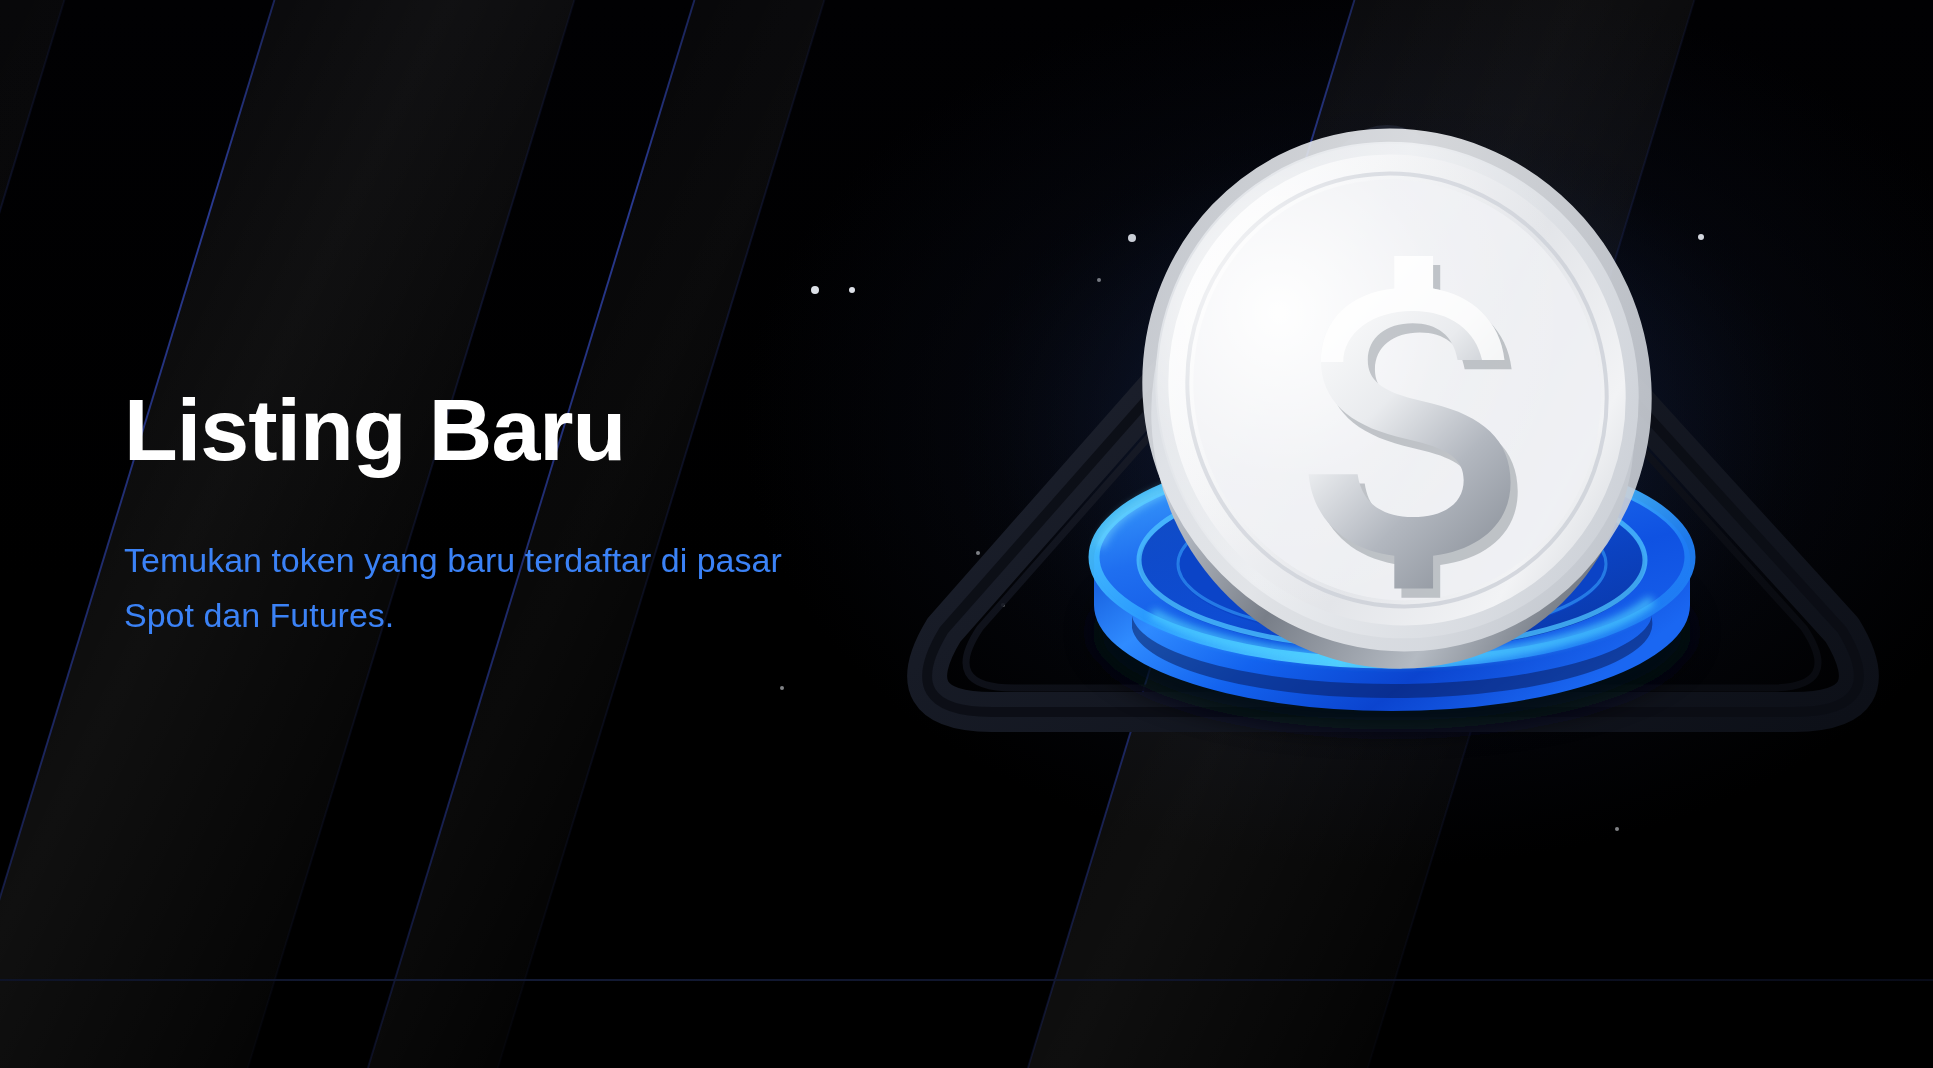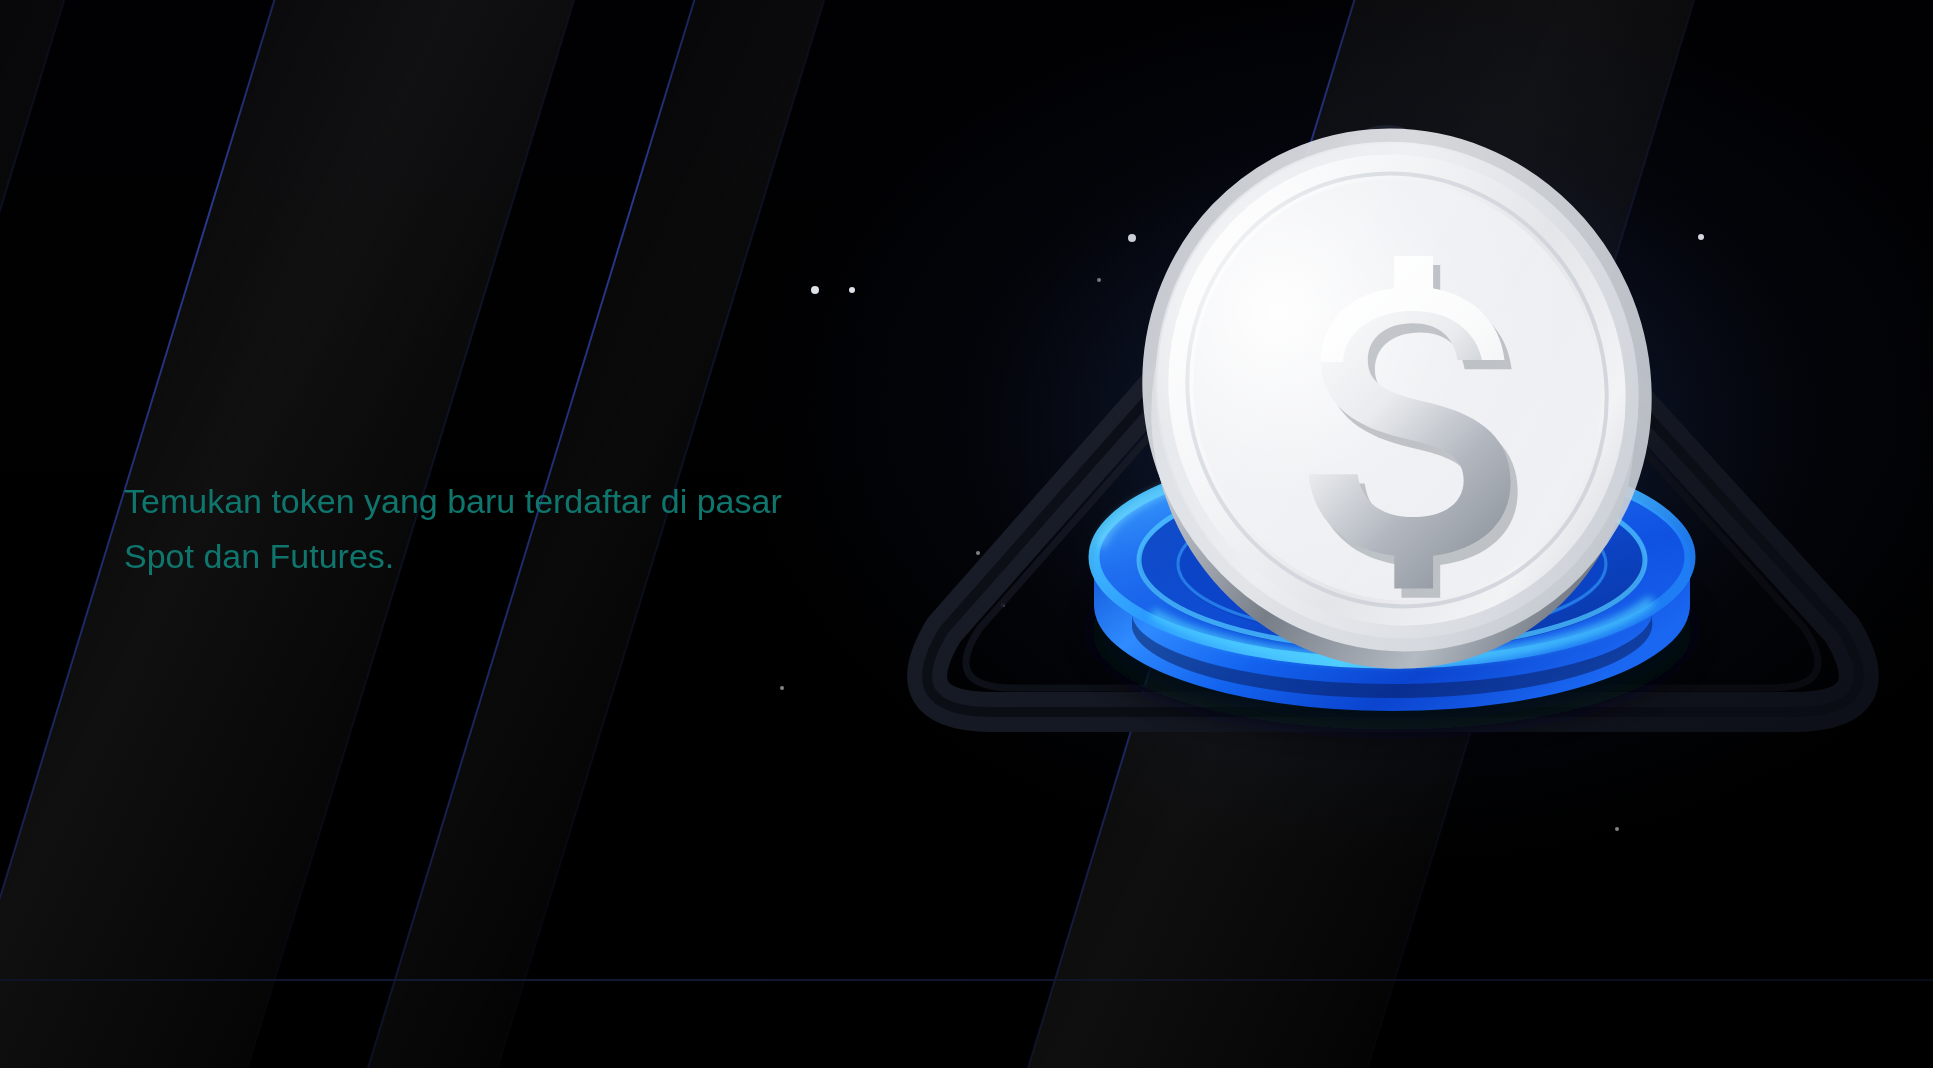--- a/index.html
+++ b/index.html
@@ -76,25 +76,25 @@
     z-index:6;
   }
   .title{
     font-size:88px;
     font-weight:700;
     line-height:1.0;
     letter-spacing:-1px;
     color:#ffffff;
   }
   .subtitle{
-    margin-top:88px;
+    margin-top:59px;
     font-size:34px;
     font-weight:400;
     line-height:1.62;
-    color:#0f766e;
+    color:#3b82f6;
     max-width:720px;
   }
 
   
   .illus{
     position:absolute;
     left:832px; top:60px;
     width:1090px; height:700px;
     z-index:4;
   }
@@ -292,17 +292,18 @@
 
           <path d="M -12 -138 L 26 -138 L 26 -106 C 64 -100 92 -74 96 -36 L 74 -36
                    C 68 -64 44 -84 6 -84 C -34 -84 -62 -62 -62 -34 L -84 -34
                    C -84 -76 -54 -102 -12 -106 Z" fill="#ffffff" opacity="0.8"></path>
         </g>
       </g>
     </svg>
   </div>
 
   <div class="copy">
+    <h1 class="title">Listing Baru</h1>
     <p class="subtitle">Temukan token yang baru terdaftar di pasar Spot dan Futures.</p>
   </div>
 
   <div class="divider"></div>
 </div>
 
 </body></html>

